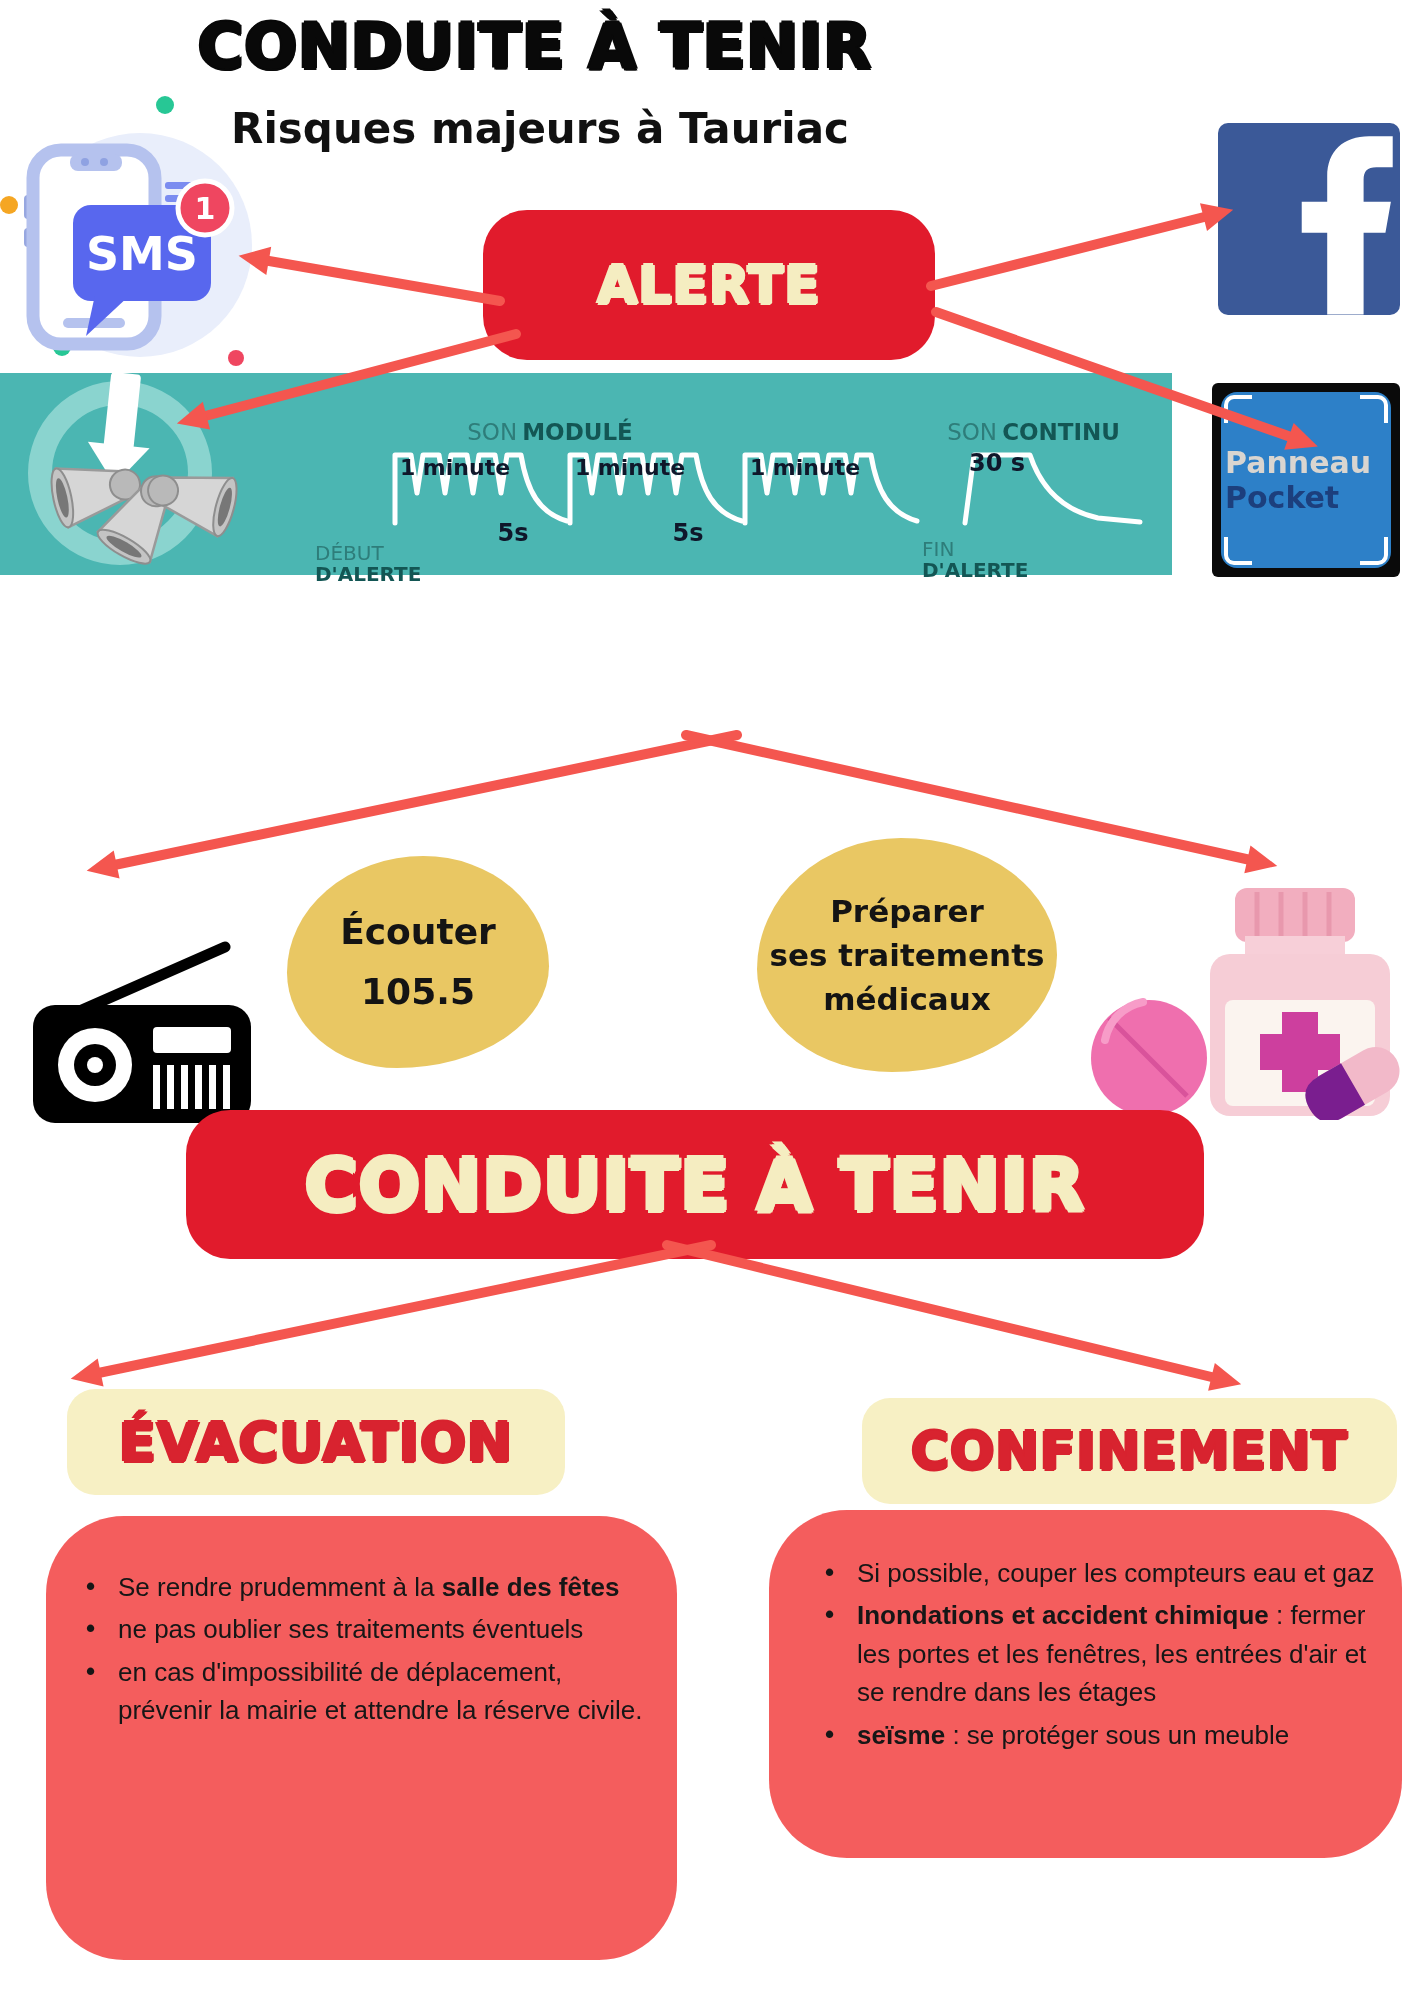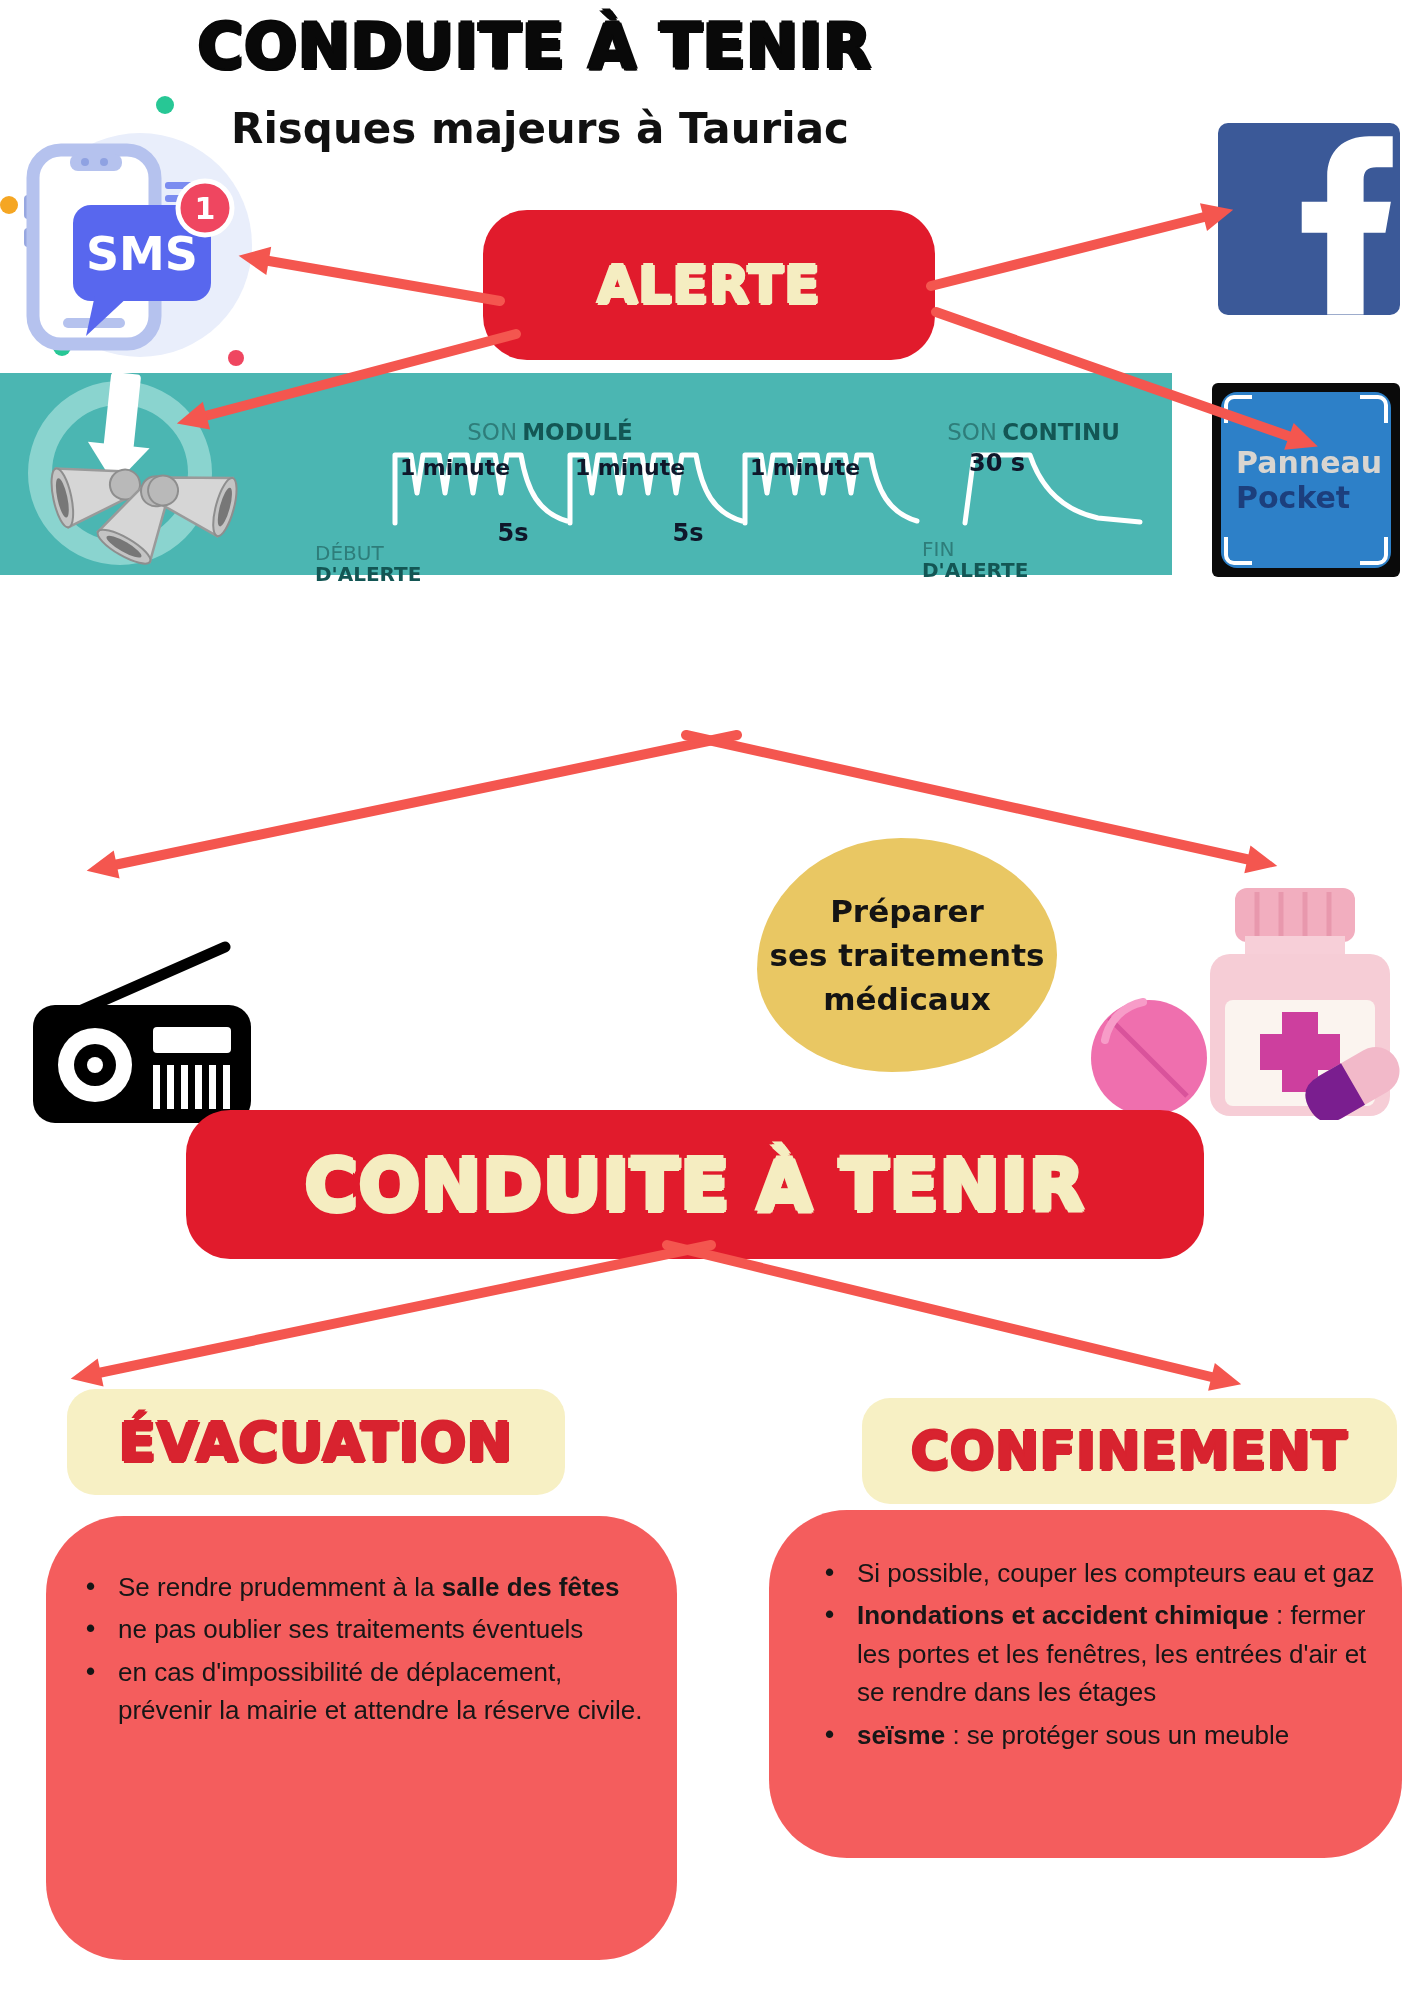--- a/index.html
+++ b/index.html
@@ -34,21 +34,21 @@
   .band-label{position:absolute;text-align:center;font-family:"DejaVu Sans",sans-serif;margin-top:36px;}
   .bl-light{color:#2e7d7a;font-size:23px;}
   .bl-bold{color:#135654;font-size:23px;font-weight:bold;}
   .bl-white{color:#0f172a;font-weight:bold;font-size:22px;}
   .bl-dark{font-size:20px;line-height:21px;text-align:left;}
   .bl-dark .l1{color:#2e7d7a;display:block;}
   .bl-dark .l2{color:#135654;font-weight:bold;display:block;}
   
   .panneau{left:1212px;top:383px;width:188px;height:194px;background:#0a0a0a;border-radius:6px;}
   .panneau-inner{position:absolute;left:9px;top:9px;right:9px;bottom:9px;background:#2d80c8;border-radius:16px;
-                 display:flex;flex-direction:column;justify-content:center;padding-left:15px;
+                 display:flex;flex-direction:column;justify-content:center;padding-left:4px;
                  font-family:"DejaVu Sans",sans-serif;font-weight:bold;font-size:30px;line-height:35px;}
   .pp1{color:#d9d5d0;}  .pp2{color:#1c3f7d;}
   .corner{position:absolute;width:24px;height:24px;border:4px solid #fff;}
   .c-tl{left:12px;top:12px;border-right:none;border-bottom:none;border-top-left-radius:10px;}
   .c-tr{right:12px;top:12px;border-left:none;border-bottom:none;border-top-right-radius:10px;}
   .c-bl{left:12px;bottom:12px;border-right:none;border-top:none;border-bottom-left-radius:10px;}
   .c-br{right:12px;bottom:12px;border-left:none;border-top:none;border-bottom-right-radius:10px;}
   
   .fb{left:1218px;top:123px;width:182px;height:192px;background:#3b5998;border-radius:10px;overflow:hidden;}
   
@@ -183,20 +183,24 @@
     <g fill="#ffffff">
       <rect x="128" y="130" width="7" height="44"></rect>
         <rect x="142" y="130" width="7" height="44"></rect>
       <rect x="156" y="130" width="7" height="44"></rect>
         <rect x="170" y="130" width="7" height="44"></rect>
       <rect x="184" y="130" width="7" height="44"></rect>
         <rect x="198" y="130" width="7" height="44"></rect>
     </g>
   </svg>
 
+  <div class="abs bubble bub-radio">
+    <span>Écouter</span>
+    <span>105.5</span>
+  </div>
   <div class="abs bubble bub-med">
     <span>Préparer</span>
     <span>ses traitements</span>
     <span>médicaux</span>
   </div>
 
   <svg class="abs" style="left:1085px;top:880px;" width="330" height="240" viewBox="0 0 330 240">
     <rect x="150" y="8" width="120" height="54" rx="12" fill="#f2aebf"></rect>
     <line x1="172" y1="12" x2="172" y2="58" stroke="#e898ad" stroke-width="5"></line>
     <line x1="196" y1="12" x2="196" y2="58" stroke="#e898ad" stroke-width="5"></line>

